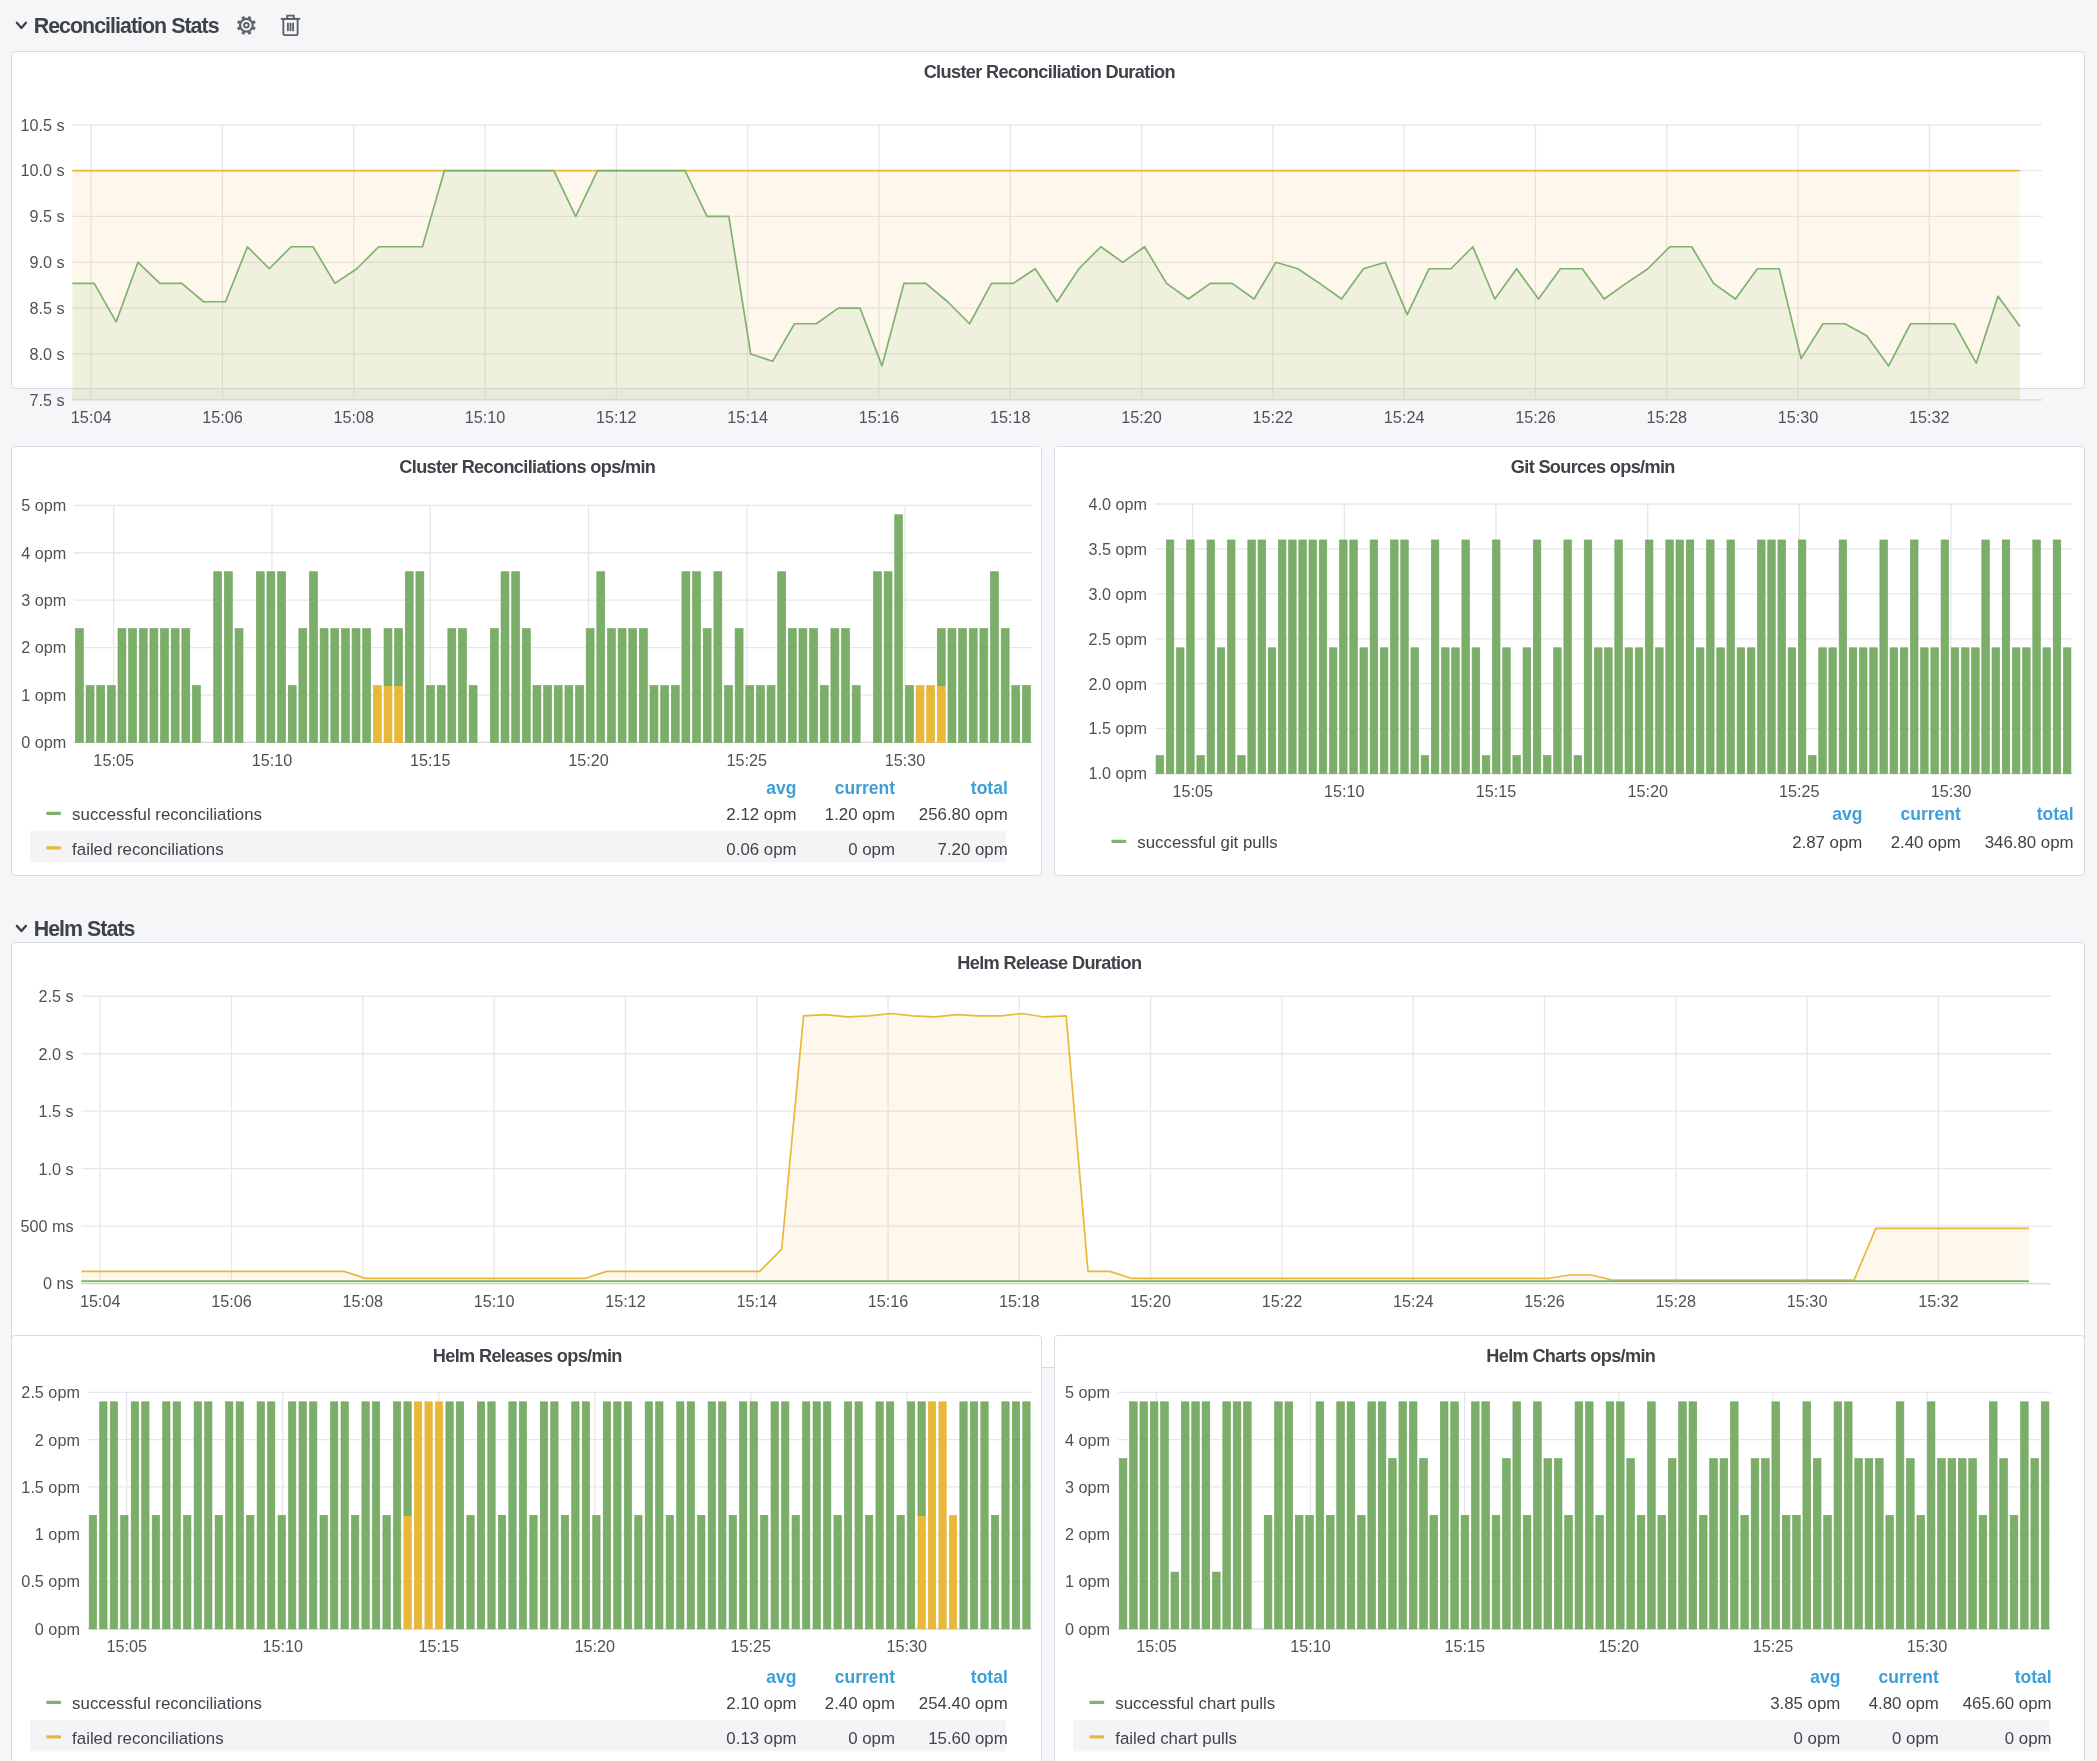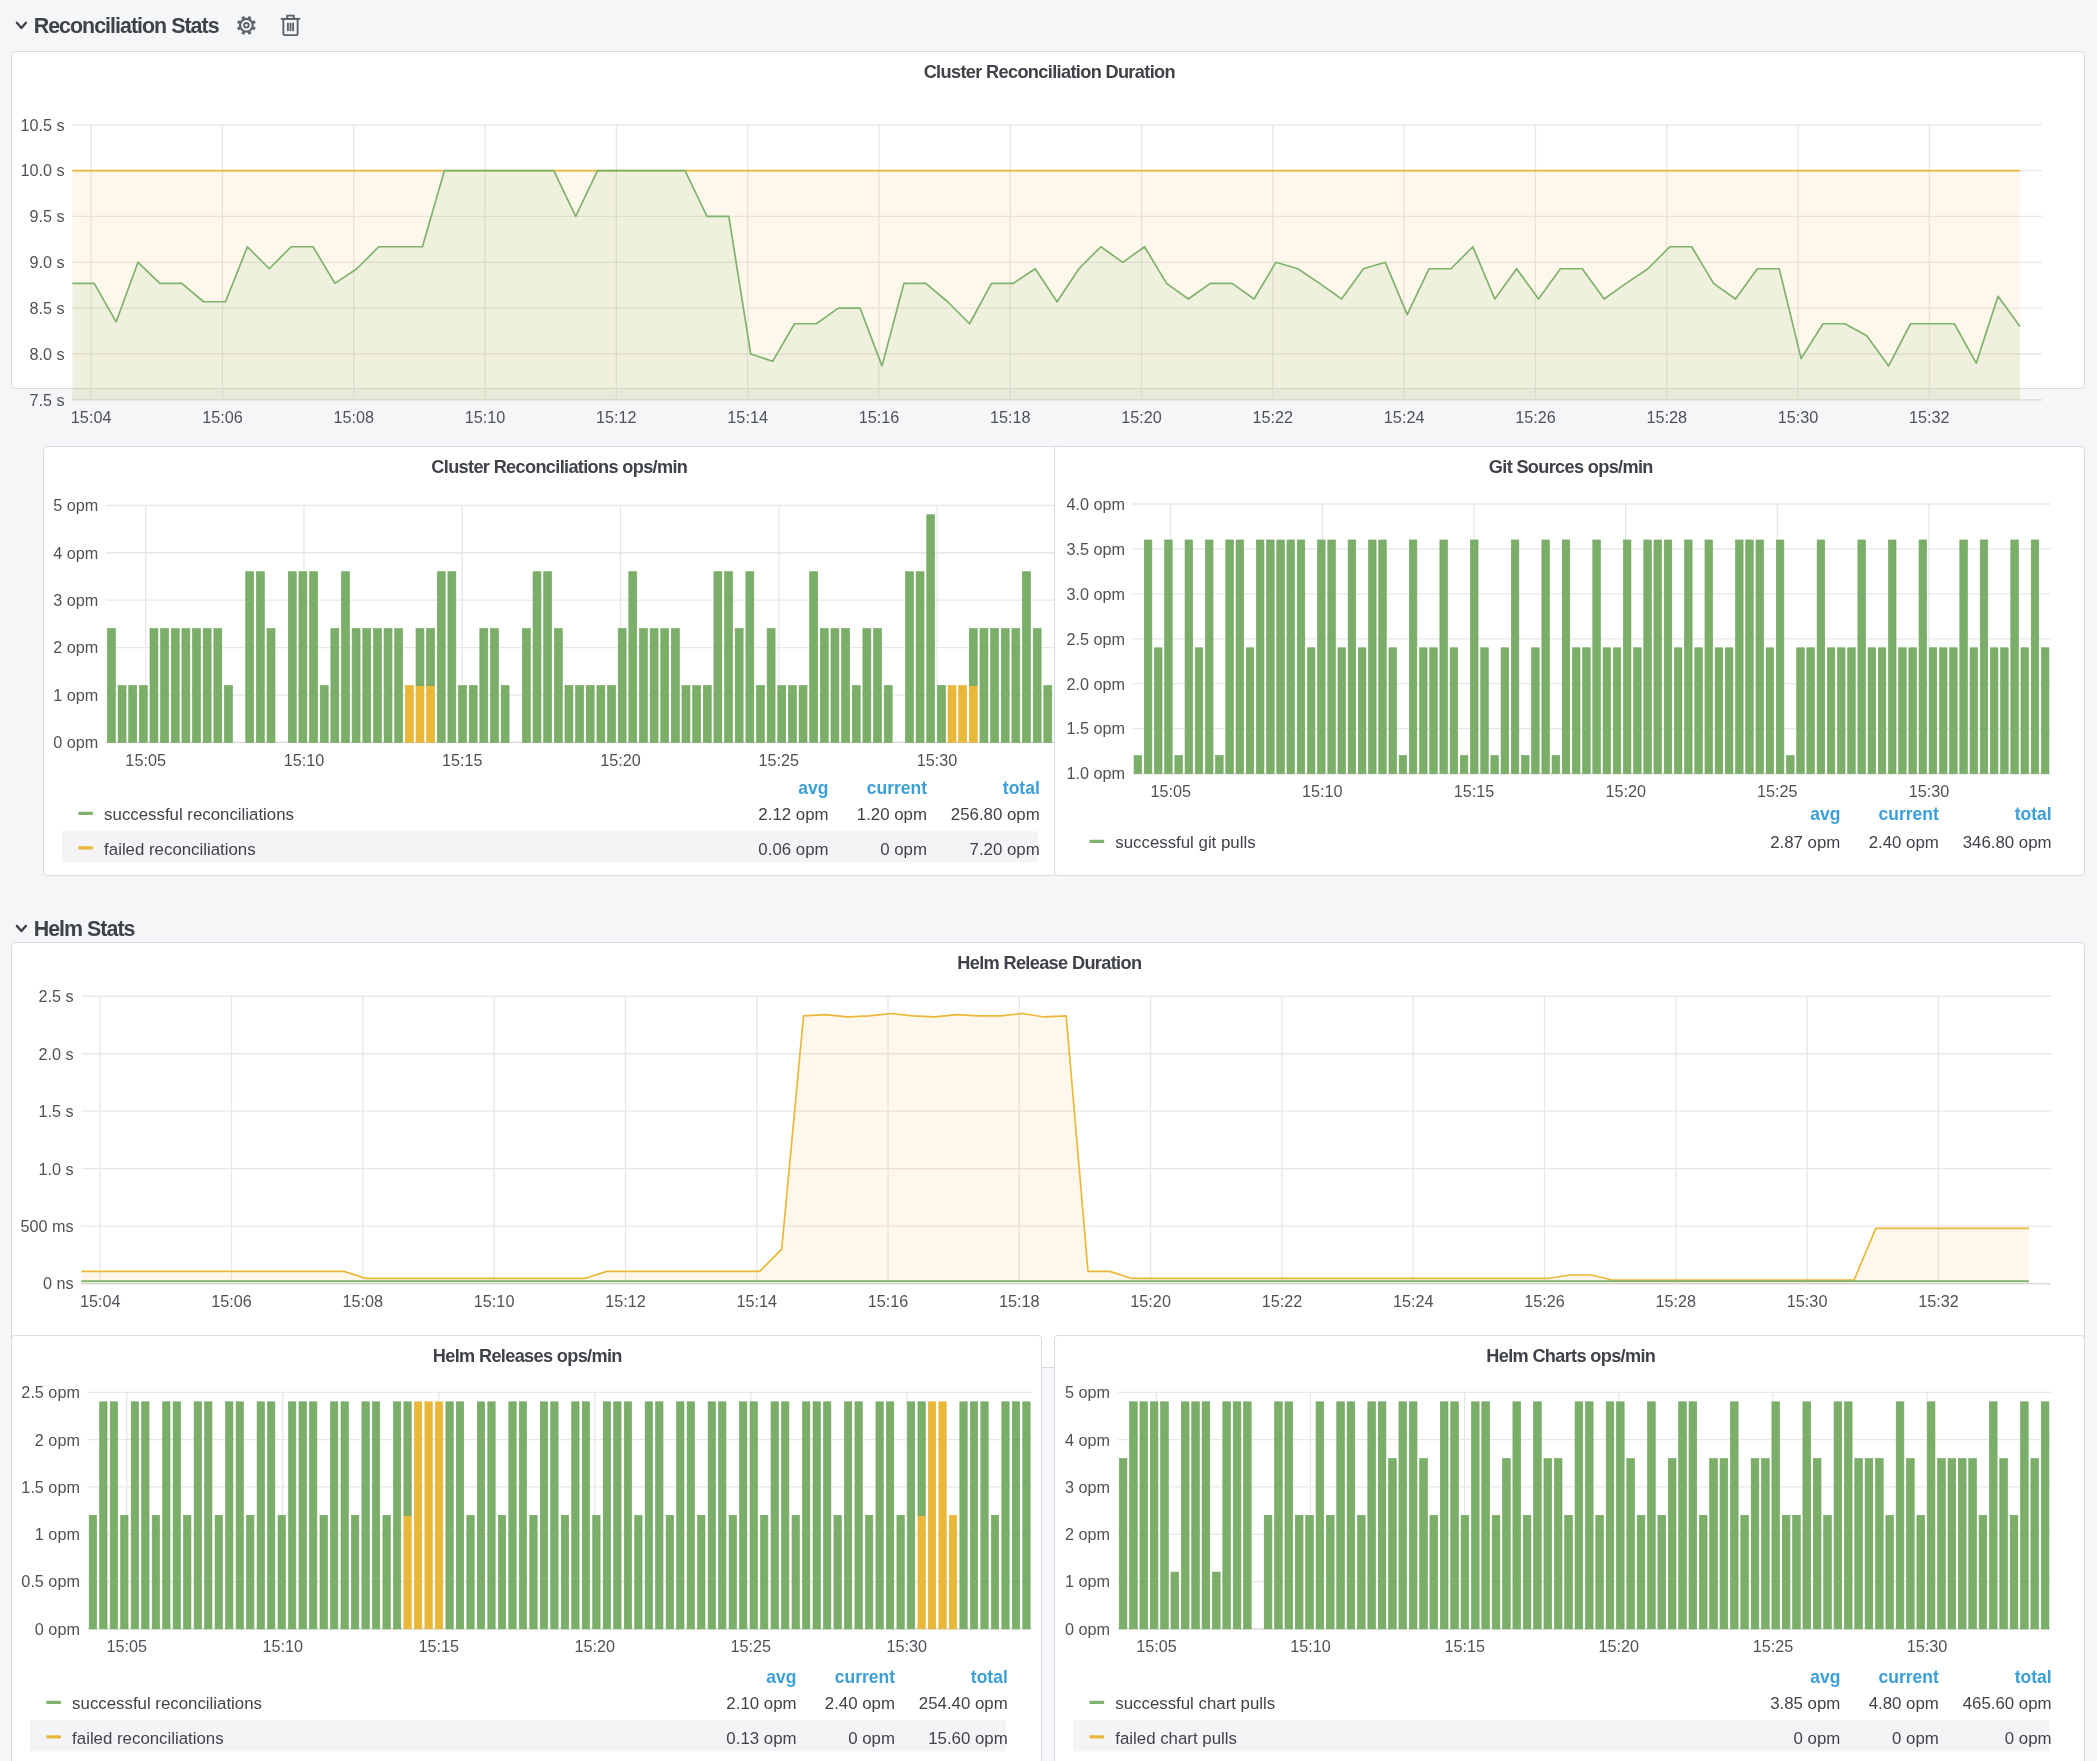--- a/index.html
+++ b/index.html
@@ -75,21 +75,21 @@
       <text x="2753.2" y="572.0" font-size="25" text-anchor="middle" fill="#4e5257" font-weight="normal" font-family="Liberation Sans, sans-serif">15:30</text>
       <line x1="2955.6" y1="112.0" x2="2955.6" y2="536.0" stroke="#e7e7e7" stroke-width="2"></line>
       <text x="2955.6" y="572.0" font-size="25" text-anchor="middle" fill="#4e5257" font-weight="normal" font-family="Liberation Sans, sans-serif">15:32</text>
       <line x1="93.0" y1="536.0" x2="3129.0" y2="536.0" stroke="#dcdcdc" stroke-width="2"></line>
       <polygon points="93.0,536.0 93.0,182.7 3095.3,182.7 3095.3,536.0" fill="rgba(234,184,57,0.10)"></polygon>
       <polyline points="93.0,182.7 3095.3,182.7" fill="none" stroke="#EAB839" stroke-width="2.6" stroke-linejoin="round"></polyline>
       <polygon points="93.0,536.0 93.0,356.5 126.7,356.5 160.5,415.9 194.2,324.0 227.9,356.5 261.7,356.5 295.4,384.8 329.1,384.8 362.9,300.0 396.6,333.9 430.3,300.0 464.1,300.0 497.8,356.5 531.5,333.9 565.3,300.0 599.0,300.0 632.7,300.0 666.5,182.7 700.2,182.7 733.9,182.7 767.7,182.7 801.4,182.7 835.1,182.7 868.9,253.3 902.6,182.7 936.3,182.7 970.1,182.7 1003.8,182.7 1037.5,182.7 1071.3,253.3 1105.0,253.3 1138.7,465.3 1172.5,476.6 1206.2,418.7 1239.9,418.7 1273.7,394.7 1307.4,394.7 1341.1,483.7 1374.9,356.5 1408.6,356.5 1442.3,384.8 1476.1,418.7 1509.8,356.5 1543.5,356.5 1577.3,333.9 1611.0,384.8 1644.7,333.9 1678.5,300.0 1712.2,324.0 1745.9,300.0 1779.7,356.5 1813.4,380.5 1847.1,356.5 1880.9,356.5 1914.6,380.5 1948.3,324.0 1982.1,333.9 2015.8,356.5 2049.5,380.5 2083.3,333.9 2117.0,324.0 2150.7,404.6 2184.5,333.9 2218.2,333.9 2251.9,300.0 2285.7,380.5 2319.4,333.9 2353.1,380.5 2386.9,333.9 2420.6,333.9 2454.3,380.5 2488.1,356.5 2521.8,333.9 2555.5,300.0 2589.3,300.0 2623.0,356.5 2656.7,380.5 2690.5,333.9 2724.2,333.9 2757.9,472.4 2791.7,418.7 2825.4,418.7 2859.1,437.1 2892.9,483.7 2926.6,418.7 2960.3,418.7 2994.1,418.7 3027.8,479.5 3061.5,376.3 3095.3,422.9 3095.3,536.0" fill="rgba(126,178,109,0.10)"></polygon>
       <polyline points="93.0,356.5 126.7,356.5 160.5,415.9 194.2,324.0 227.9,356.5 261.7,356.5 295.4,384.8 329.1,384.8 362.9,300.0 396.6,333.9 430.3,300.0 464.1,300.0 497.8,356.5 531.5,333.9 565.3,300.0 599.0,300.0 632.7,300.0 666.5,182.7 700.2,182.7 733.9,182.7 767.7,182.7 801.4,182.7 835.1,182.7 868.9,253.3 902.6,182.7 936.3,182.7 970.1,182.7 1003.8,182.7 1037.5,182.7 1071.3,253.3 1105.0,253.3 1138.7,465.3 1172.5,476.6 1206.2,418.7 1239.9,418.7 1273.7,394.7 1307.4,394.7 1341.1,483.7 1374.9,356.5 1408.6,356.5 1442.3,384.8 1476.1,418.7 1509.8,356.5 1543.5,356.5 1577.3,333.9 1611.0,384.8 1644.7,333.9 1678.5,300.0 1712.2,324.0 1745.9,300.0 1779.7,356.5 1813.4,380.5 1847.1,356.5 1880.9,356.5 1914.6,380.5 1948.3,324.0 1982.1,333.9 2015.8,356.5 2049.5,380.5 2083.3,333.9 2117.0,324.0 2150.7,404.6 2184.5,333.9 2218.2,333.9 2251.9,300.0 2285.7,380.5 2319.4,333.9 2353.1,380.5 2386.9,333.9 2420.6,333.9 2454.3,380.5 2488.1,356.5 2521.8,333.9 2555.5,300.0 2589.3,300.0 2623.0,356.5 2656.7,380.5 2690.5,333.9 2724.2,333.9 2757.9,472.4 2791.7,418.7 2825.4,418.7 2859.1,437.1 2892.9,483.7 2926.6,418.7 2960.3,418.7 2994.1,418.7 3027.8,479.5 3061.5,376.3 3095.3,422.9" fill="none" stroke="#7EB26D" stroke-width="2.6" stroke-linejoin="round"></polyline>
     </svg>
   </div>
-<div style="position:absolute;left:11px;top:446px;width:1031px;height:430px;background:#fff;border:1.3px solid #d8dce2;border-radius:3.9px;box-sizing:border-box;margin-left:32px;">
+<div style="position:absolute;left:11px;top:446px;width:1031px;height:430px;background:#fff;border:1.3px solid #d8dce2;border-radius:3.9px;box-sizing:border-box;">
     <svg width="1028" height="427" style="display:block" viewBox="0 0 1585 659">
       <text x="794.5" y="40.0" font-size="28" text-anchor="middle" fill="#3f4349" font-weight="bold" letter-spacing="-1" font-family="Liberation Sans, sans-serif">Cluster Reconciliations ops/min</text>
       <line x1="95.0" y1="456.0" x2="1573.0" y2="456.0" stroke="#e7e7e7" stroke-width="2"></line>
       <text x="83.0" y="465.0" font-size="25" text-anchor="end" fill="#4e5257" font-weight="normal" font-family="Liberation Sans, sans-serif">0 opm</text>
       <line x1="95.0" y1="382.8" x2="1573.0" y2="382.8" stroke="#e7e7e7" stroke-width="2"></line>
       <text x="83.0" y="391.8" font-size="25" text-anchor="end" fill="#4e5257" font-weight="normal" font-family="Liberation Sans, sans-serif">1 opm</text>
       <line x1="95.0" y1="309.6" x2="1573.0" y2="309.6" stroke="#e7e7e7" stroke-width="2"></line>
       <text x="83.0" y="318.6" font-size="25" text-anchor="end" fill="#4e5257" font-weight="normal" font-family="Liberation Sans, sans-serif">2 opm</text>
       <line x1="95.0" y1="236.4" x2="1573.0" y2="236.4" stroke="#e7e7e7" stroke-width="2"></line>
       <text x="83.0" y="245.4" font-size="25" text-anchor="end" fill="#4e5257" font-weight="normal" font-family="Liberation Sans, sans-serif">3 opm</text>
@@ -208,21 +208,21 @@
       <text x="1210.0" y="576.0" font-size="26" text-anchor="end" fill="#3f4349" font-weight="normal" font-family="Liberation Sans, sans-serif">2.12 opm</text>
       <text x="1362.0" y="576.0" font-size="26" text-anchor="end" fill="#3f4349" font-weight="normal" font-family="Liberation Sans, sans-serif">1.20 opm</text>
       <text x="1536.0" y="576.0" font-size="26" text-anchor="end" fill="#3f4349" font-weight="normal" font-family="Liberation Sans, sans-serif">256.80 opm</text>
       <rect x="52" y="616" width="23" height="5" rx="2" fill="#EAB839"></rect>
       <text x="92.0" y="629.0" font-size="26" text-anchor="start" fill="#3f4349" font-weight="normal" font-family="Liberation Sans, sans-serif">failed reconciliations</text>
       <text x="1210.0" y="629.0" font-size="26" text-anchor="end" fill="#3f4349" font-weight="normal" font-family="Liberation Sans, sans-serif">0.06 opm</text>
       <text x="1362.0" y="629.0" font-size="26" text-anchor="end" fill="#3f4349" font-weight="normal" font-family="Liberation Sans, sans-serif">0 opm</text>
       <text x="1536.0" y="629.0" font-size="26" text-anchor="end" fill="#3f4349" font-weight="normal" font-family="Liberation Sans, sans-serif">7.20 opm</text>
     </svg>
   </div>
-<div style="position:absolute;left:1054px;top:446px;width:1031px;height:430px;background:#fff;border:1.3px solid #d8dce2;border-radius:3.9px;box-sizing:border-box;">
+<div style="position:absolute;left:1054px;top:446px;width:1031px;height:430px;background:#fff;border:1.3px solid #d8dce2;border-radius:3.9px;box-sizing:border-box;padding-left:22px;">
     <svg width="1029" height="427" style="display:block" viewBox="0 0 1586 659">
       <text x="795.0" y="40.0" font-size="28" text-anchor="middle" fill="#3f4349" font-weight="bold" letter-spacing="-1" font-family="Liberation Sans, sans-serif">Git Sources ops/min</text>
       <line x1="119.0" y1="504.0" x2="1535.0" y2="504.0" stroke="#e7e7e7" stroke-width="2"></line>
       <text x="107.0" y="513.0" font-size="25" text-anchor="end" fill="#4e5257" font-weight="normal" font-family="Liberation Sans, sans-serif">1.0 opm</text>
       <line x1="119.0" y1="434.7" x2="1535.0" y2="434.7" stroke="#e7e7e7" stroke-width="2"></line>
       <text x="107.0" y="443.7" font-size="25" text-anchor="end" fill="#4e5257" font-weight="normal" font-family="Liberation Sans, sans-serif">1.5 opm</text>
       <line x1="119.0" y1="365.3" x2="1535.0" y2="365.3" stroke="#e7e7e7" stroke-width="2"></line>
       <text x="107.0" y="374.3" font-size="25" text-anchor="end" fill="#4e5257" font-weight="normal" font-family="Liberation Sans, sans-serif">2.0 opm</text>
       <line x1="119.0" y1="296.0" x2="1535.0" y2="296.0" stroke="#e7e7e7" stroke-width="2"></line>
       <text x="107.0" y="305.0" font-size="25" text-anchor="end" fill="#4e5257" font-weight="normal" font-family="Liberation Sans, sans-serif">2.5 opm</text>

